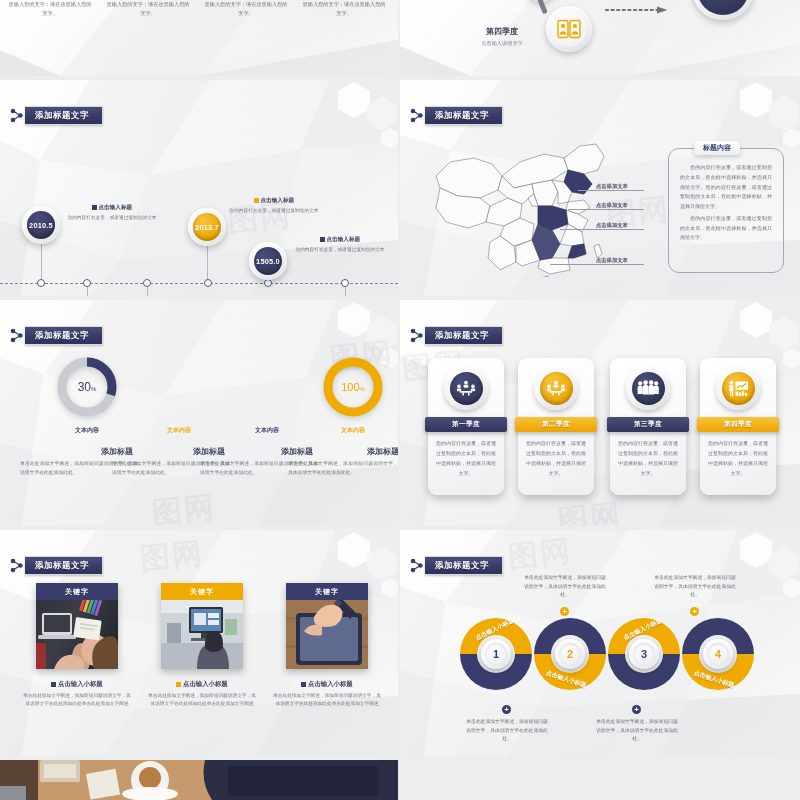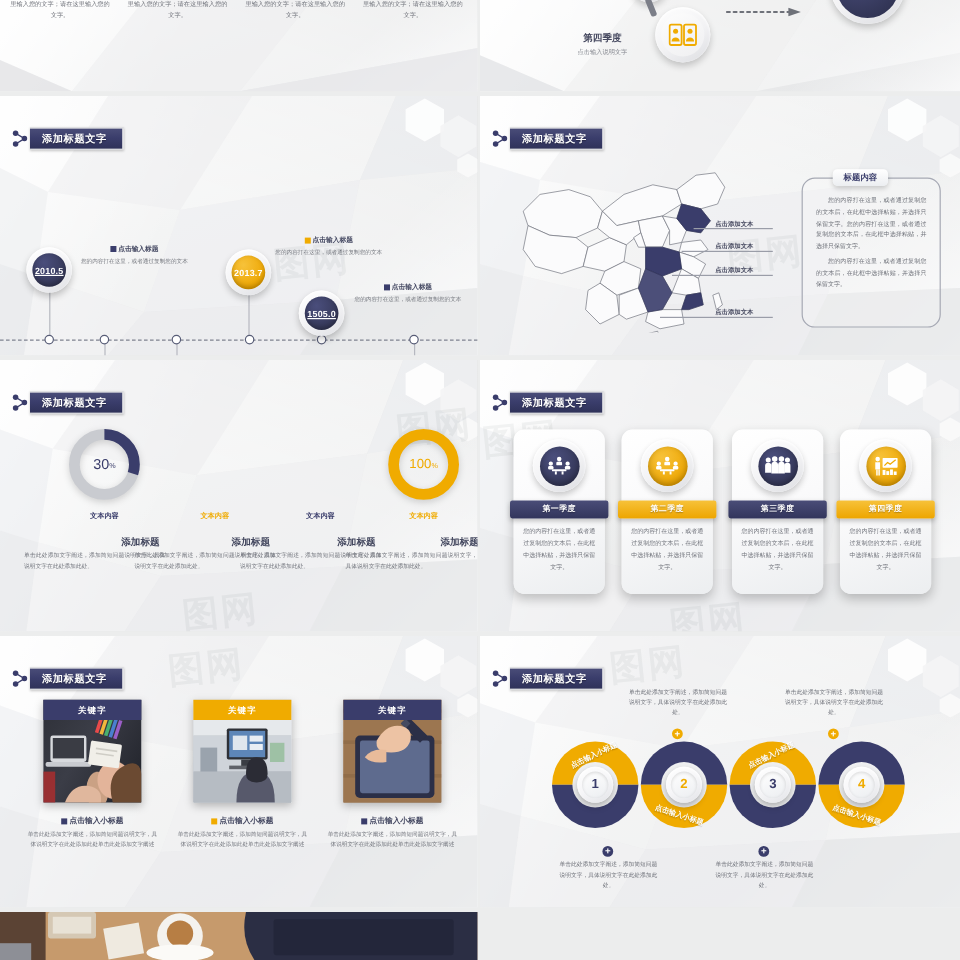--- a/index.html
+++ b/index.html
@@ -60,21 +60,21 @@
   .tl-node { position:absolute; width:8px; height:8px; border-radius:50%; background:#fff;
       border:1.2px solid #585d77; }
   .tl-stem { position:absolute; width:1px; background:#b6b8c0; }
   .tl-ring { position:absolute; width:38px; height:38px; border-radius:50%;
       background:linear-gradient(150deg,#ffffff 0%,#f4f4f6 50%,#dfe0e4 100%);
       box-shadow:0 3px 6px rgba(0,0,0,.22), inset 0 1px 2px #fff;
       display:flex; align-items:center; justify-content:center; }
   .tl-ring i { width:28px; height:28px; border-radius:50%; display:flex; align-items:center; justify-content:center;
       font-style:normal; font-size:7.4px; font-weight:700; color:#fff; letter-spacing:.2px;
       box-shadow:inset 0 -2px 4px rgba(0,0,0,.25); }
-  .tl-ring i.n { background:radial-gradient(circle at 35% 28%,#4a4e7c 0%,#343757 75%);text-decoration:underline; }
+  .tl-ring i.n { background:radial-gradient(circle at 35% 28%,#4a4e7c 0%,#343757 75%); }
   .tl-ring i.a { background:radial-gradient(circle at 35% 28%,#f7c23a 0%,#eda500 75%); }
   .tl-txt { position:absolute; width:92px; }
   .tl-txt h4 { font-size:5.6px; font-weight:700; color:#41455f; margin-bottom:1.5px; }
   .tl-txt p { font-size:4.7px; line-height:1.75; color:#75787f; }
 
   
   .map-wrap { position:absolute; }
   .lead { position:absolute; height:0; border-top:1px solid #9a9da8; }
   .lead-lbl { position:absolute; font-size:5.3px; font-weight:700; color:#4a4d63; white-space:nowrap; }
   .note-box { position:absolute; border:1px solid #a6a9b4; border-radius:11px;

